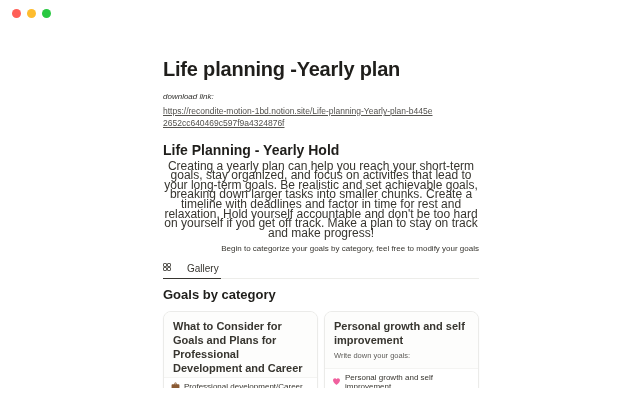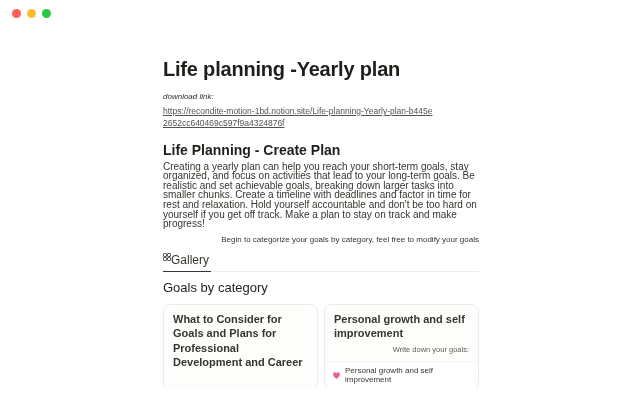--- a/index.html
+++ b/index.html
@@ -17,38 +17,38 @@
   .light.green { background:#28c840; }
 
   
   .content { position:absolute; left:163px; top:0; width:316px; padding-top:58px; }
 
   .page-title { font-size:20px; font-weight:700; color:#1f1e1b; letter-spacing:-0.2px; margin-bottom:11px; }
   .dl-label { font-size:8px; color:#2f2e2b; margin-bottom:4px;font-style:italic; }
   .dl-url { font-size:8.5px; line-height:1.45; color:#54524e; max-width:272px; word-break:break-all; margin-bottom:12px; cursor:pointer;text-decoration:underline; }
 
   .section-heading { font-size:14px; font-weight:700; color:#1f1e1b; margin-bottom:4px; }
-  .intro { font-size:10px; line-height:9.6px; color:#37352f; margin-bottom:6px; }
+  .intro { font-size:12px; line-height:9.6px; color:#37352f; margin-bottom:6px;text-align:center; }
   .note { font-size:8px; line-height:9.6px; color:#37352f; margin-bottom:7px;text-align:right; }
 
   
   .tabrow { border-bottom:1px solid #ededea; display:flex; }
-  .tab { display:flex; align-items:flex-start; gap:0; font-size:12px; color:#37352f; padding:2px 2px 4px 0;
+  .tab { display:flex; align-items:flex-start; gap:16px; font-size:10px; color:#37352f; padding:2px 2px 4px 0;
          border-bottom:1.5px solid #37352f; margin-bottom:-1px; cursor:pointer; }
   .tab .grid-glyph { display:inline-flex; }
 
-  .board-title { font-size:13px; font-weight:400; color:#1f1e1b; margin-top:8px; margin-bottom:9px; }
+  .board-title { font-size:13px; font-weight:700; color:#1f1e1b; margin-top:8px; margin-bottom:9px; }
 
   
   .cards { display:grid; grid-template-columns:1fr 1fr; gap:6px; }
   .card { height:86px; background:#ffffff; border:1px solid #ebebe9; border-radius:8px;
           box-shadow:0 1px 2px rgba(15,15,15,0.04); display:flex; flex-direction:column; overflow:hidden; cursor:pointer; }
   .card-body { padding:7px 9px 3px 9px; background:#fdfdfc; flex:1 1 auto; overflow:hidden; }
   .card-title { font-size:11px; font-weight:700; line-height:1.28; color:#37352f; margin-bottom:4px; }
-  .sline { font-size:7.5px; line-height:1.3; color:#5f5d59; margin-bottom:5px;text-align:right; }
+  .sline { font-size:7.5px; line-height:1.3; color:#5f5d59; margin-bottom:5px; }
   .tag-row { flex:0 0 auto; display:flex; align-items:center; gap:4px; padding:4px 9px 5px 7px;
              font-size:8px; color:#37352f; background:#ffffff; border-top:1px solid #f4f4f2; }
   .tag-icon { display:inline-flex; width:9px; height:9px; }
 </style>
 </head>
 <body>
 
 <div class="window">
 
   <div class="titlebar">
@@ -59,21 +59,21 @@
     </div>
   </div>
 
   <div class="content">
 
     <h1 class="page-title">Life planning -Yearly plan</h1>
 
     <p class="dl-label">download link:</p>
     <p class="dl-url">https://recondite-motion-1bd.notion.site/Life-planning-Yearly-plan-b445e2652cc640469c597f9a4324876f</p>
 
-    <h2 class="section-heading">Life Planning - Create Plan</h2>
+    <h2 class="section-heading">Life Planning - Yearly Hold</h2>
     <p class="intro">Creating a yearly plan can help you reach your short-term goals, stay organized, and focus on activities that lead to your long-term goals. Be realistic and set achievable goals, breaking down larger tasks into smaller chunks. Create a timeline with deadlines and factor in time for rest and relaxation. Hold yourself accountable and don't be too hard on yourself if you get off track. Make a plan to stay on track and make progress!</p>
     <p class="note">Begin to categorize your goals by category, feel free to modify your goals</p>
 
     <div class="tabrow">
       <div class="tab">
         <span class="grid-glyph">
           <svg width="8" height="8" viewBox="0 0 16 16" fill="none">
             <rect x="1" y="1" width="6" height="6" rx="1" stroke="#37352f" stroke-width="1.6"></rect>
             <rect x="9" y="1" width="6" height="6" rx="1" stroke="#37352f" stroke-width="1.6"></rect>
             <rect x="1" y="9" width="6" height="6" rx="1" stroke="#37352f" stroke-width="1.6"></rect>
@@ -85,20 +85,29 @@
     </div>
 
     <h3 class="board-title">Goals by category</h3>
 
     <div class="cards">
 
       <div class="card">
         <div class="card-body">
           <div class="card-title">What to Consider for Goals and Plans for Professional Development and Career</div>
 
+        </div>
+        <div class="tag-row">
+          <span class="tag-icon">
+            <svg width="9" height="9" viewBox="0 0 16 16">
+              <path d="M6 4V3.2C6 2 7 1 8 1s2 1 2 2.2V4h3.5c.8 0 1.5.7 1.5 1.5v8c0 .8-.7 1.5-1.5 1.5h-11C1.7 15 1 14.3 1 13.5v-8C1 4.7 1.7 4 2.5 4H6zm1.3-.8V4h1.4v-.8c0-.5-.3-.9-.7-.9s-.7.4-.7.9z" fill="#8a5a33"></path>
+              <rect x="1" y="7.2" width="14" height="1.2" fill="#a5induced" opacity="0"></rect>
+            </svg>
+          </span>
+          <span>Professional development/Career</span>
         </div>
       </div>
 
       <div class="card">
         <div class="card-body">
           <div class="card-title">Personal growth and self improvement</div>
           <div class="sline">Write down your goals:</div>
           <div class="sline">Here are some examples</div>
 
         </div>

